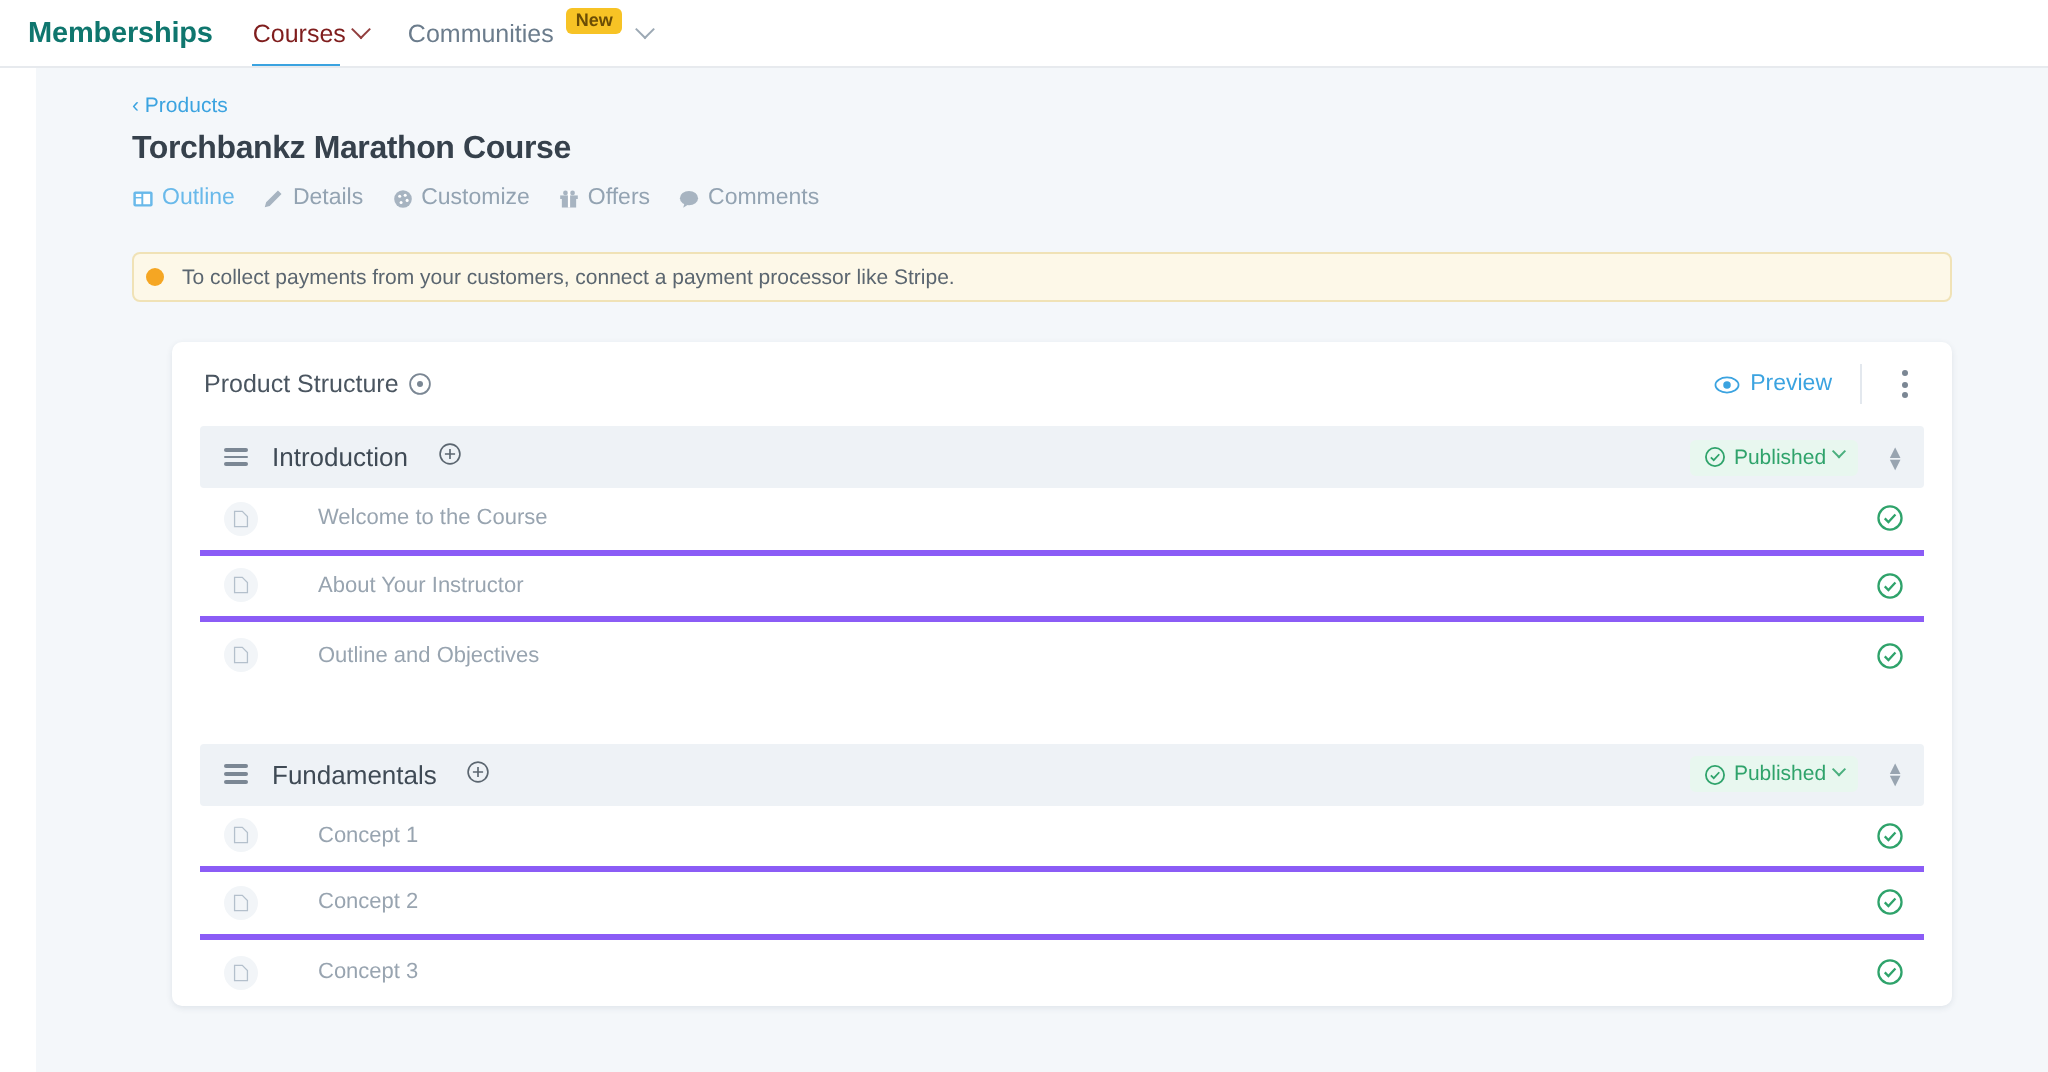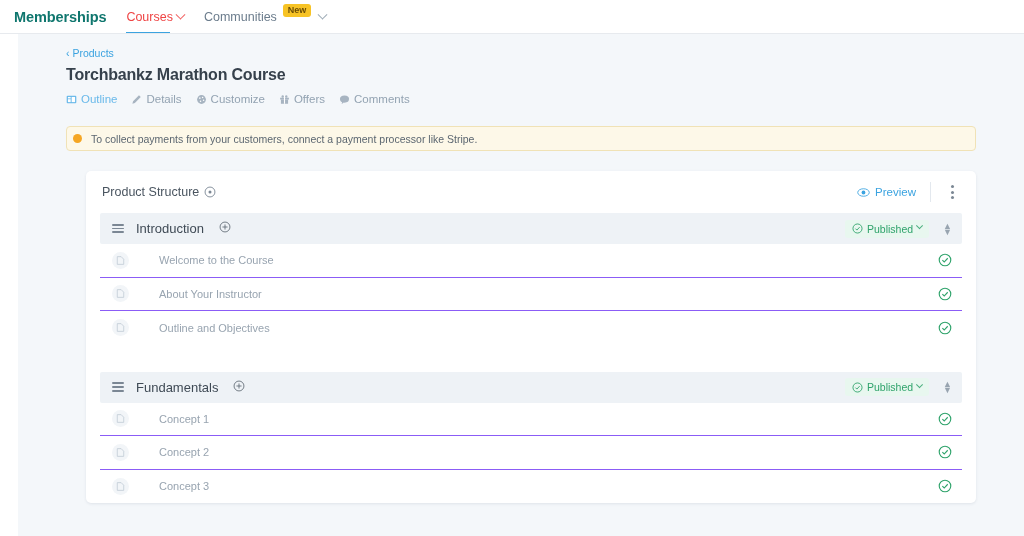--- a/index.html
+++ b/index.html
@@ -36,21 +36,21 @@
   }
   .navitem {
     display: flex;
     align-items: center;
     gap: 4px;
     font-size: 12.5px;
     color: #6b7c8c;
     height: 34px;
     position: relative;
   }
-  .navitem.active { color: #ef4444; }
+  .navitem.active { color: #7f1d1d; }
   .navitem.active::after {
     content: "";
     position: absolute;
     left: 0; right: 14px; bottom: 0;
     height: 2px;
     background: #3ba3e0;
   }
   .chev {
     display: inline-block;
     width: 7px; height: 7px;
@@ -233,21 +233,21 @@
     margin-left: 14px;
     line-height: 6px;
     font-size: 9px;
   }
 
   .lesson {
     height: 33.5px;
     display: flex;
     align-items: center;
     padding: 0 10px 0 12px;
-    border-bottom: 1px solid #8b5cf6;
+    border-bottom: 3px solid #8b5cf6;
     background: #ffffff;
   }
   .lesson:last-child { border-bottom: none; }
   .doc-ico {
     width: 17px; height: 17px;
     border-radius: 50%;
     background: #f2f5f8;
     display: flex;
     align-items: center;
     justify-content: center;

